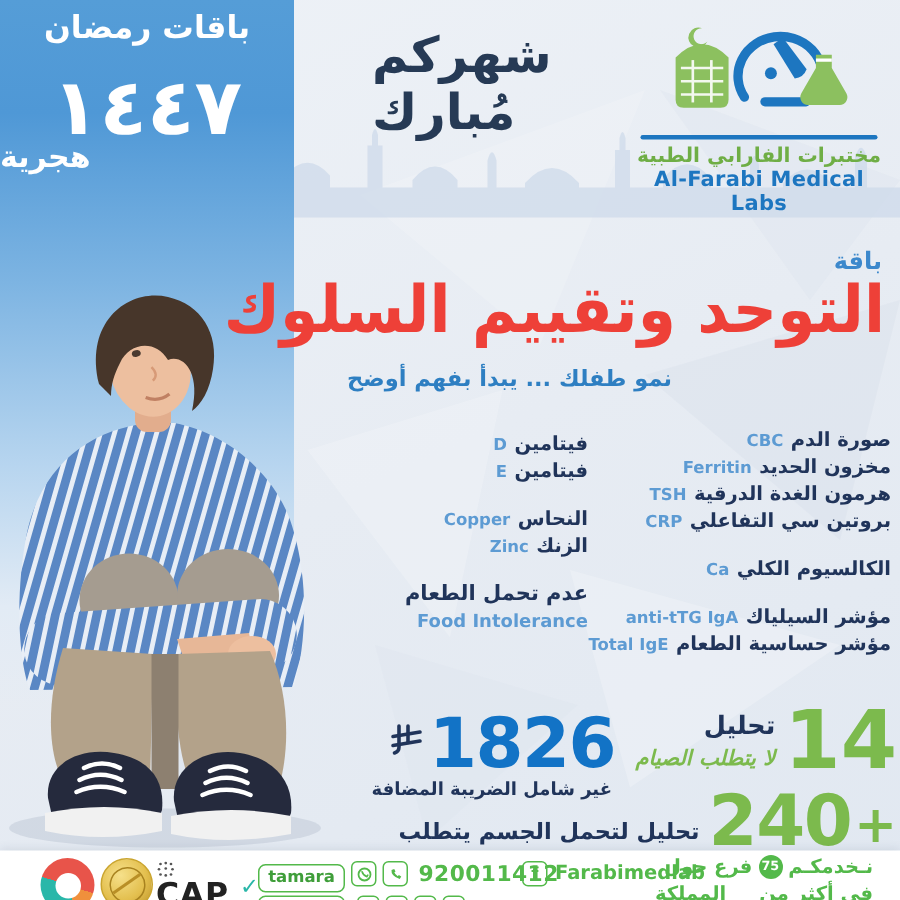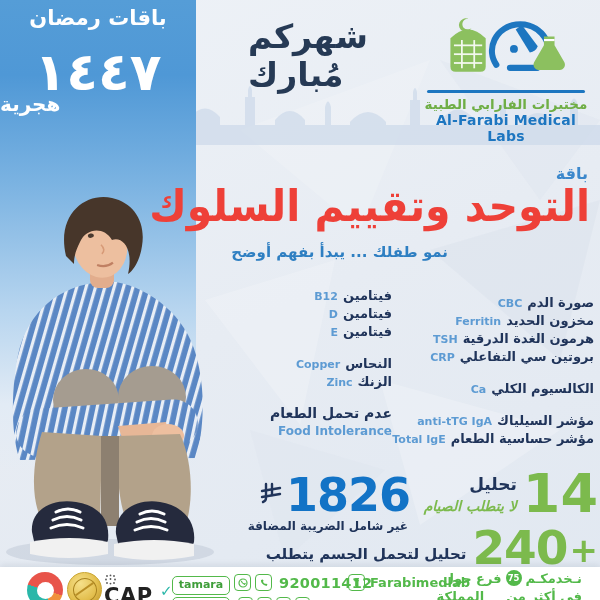--- a/index.html
+++ b/index.html
@@ -29,21 +29,21 @@
   .logo-ar{color:#6fae45;font-weight:bold;font-size:13.5px;}
   .logo-en{color:#1d76c0;font-weight:bold;font-size:14px;letter-spacing:.2px;}
 
   
   .kicker{right:12px;top:164px;color:#3c88cc;font-weight:bold;font-size:16px;}
   .hero-title{right:10px;top:181px;color:#ee4038;font-weight:bold;font-size:41px;white-space:nowrap;transform:scaleY(1.06);transform-origin:top right;}
   .hero-sub{right:152px;top:243px;color:#2e7fc2;font-weight:bold;font-size:15px;white-space:nowrap;}
 
   
   .tests-col{text-align:right;}
-  .t-right{right:6px;top:294px;}
+  .t-right{right:6px;top:284px;}
   .t-left{right:208px;top:287px;}
   .test-row{direction:rtl;line-height:16px;white-space:nowrap;}
   .test-row.gap{margin-top:14px;}
   .t-ar{font-size:13px;font-weight:bold;color:#20345a;}
   .t-en{font-size:11px;font-weight:bold;color:#5d9bd3;margin-right:5px;}
   .test-row.stacked .t-ar{font-size:14px;}
   .test-row.stacked .t-en{display:block;margin-right:0;margin-top:2px;font-size:12px;}
 
   
   .price-wrap{right:190px;top:472px;display:flex;direction:ltr;align-items:flex-start;}
@@ -208,21 +208,20 @@
   <div class="abs tests-col t-right">
       <div class="test-row" dir="rtl"><span class="t-ar">صورة الدم</span><span class="t-en">CBC</span></div>
       <div class="test-row" dir="rtl"><span class="t-ar">مخزون الحديد</span><span class="t-en">Ferritin</span></div>
       <div class="test-row" dir="rtl"><span class="t-ar">هرمون الغدة الدرقية</span><span class="t-en">TSH</span></div>
       <div class="test-row" dir="rtl"><span class="t-ar">بروتين سي التفاعلي</span><span class="t-en">CRP</span></div>
       <div class="test-row gap" dir="rtl"><span class="t-ar">الكالسيوم الكلي</span><span class="t-en">Ca</span></div>
       <div class="test-row gap" dir="rtl"><span class="t-ar">مؤشر السيلياك</span><span class="t-en">anti-tTG IgA</span></div>
       <div class="test-row" dir="rtl"><span class="t-ar">مؤشر حساسية الطعام</span><span class="t-en">Total IgE</span></div>
     </div>
   <div class="abs tests-col t-left">
-      <div class="test-row" dir="rtl"><span class="t-ar">فيتامين</span><span class="t-en">B12</span></div>
       <div class="test-row" dir="rtl"><span class="t-ar">فيتامين</span><span class="t-en">D</span></div>
       <div class="test-row" dir="rtl"><span class="t-ar">فيتامين</span><span class="t-en">E</span></div>
       <div class="test-row gap" dir="rtl"><span class="t-ar">النحاس</span><span class="t-en">Copper</span></div>
       <div class="test-row" dir="rtl"><span class="t-ar">الزنك</span><span class="t-en">Zinc</span></div>
       <div class="test-row gap stacked" dir="rtl"><span class="t-ar">عدم تحمل الطعام</span><span class="t-en">Food Intolerance</span></div>
     </div>
 
   <div class="abs price-wrap">
     <svg class="riyal" width="22" height="22" viewBox="0 0 22 22" xmlns="http://www.w3.org/2000/svg">
       <g stroke="#20345a" stroke-width="2.4" fill="none" stroke-linecap="round">

